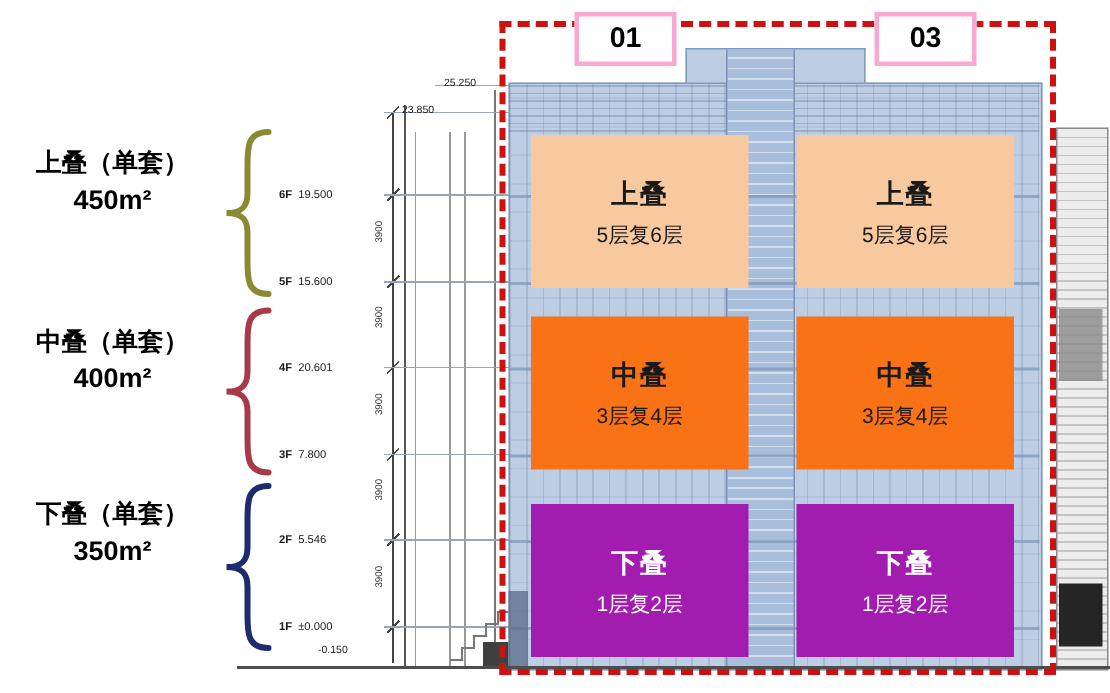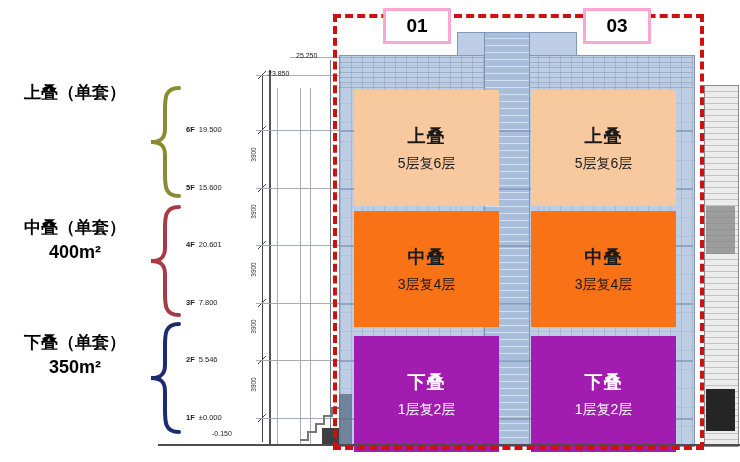--- a/index.html
+++ b/index.html
@@ -28,21 +28,21 @@
     border:1px solid #8099ba;}
   .bldg-band{position:absolute;left:339px;top:55px;width:354px;height:33px;z-index:1;
     background:repeating-linear-gradient(0deg, rgba(90,110,150,.32) 0 1px, transparent 1px 5px);}
   .bldg-tower-cap{position:absolute;left:457px;top:32px;width:118px;height:24px;z-index:1;
     background:#bccde4;border:1px solid #8099ba;border-bottom:none;}
   .bldg-core{position:absolute;left:484px;top:33px;width:44px;height:412px;z-index:2;
     background:repeating-linear-gradient(0deg, rgba(255,255,255,.5) 0 1px, transparent 1px 7px),#a8bedb;
     border-left:1px solid #7d93b5;border-right:1px solid #7d93b5;}
   .slab{position:absolute;left:339px;width:354px;height:2px;background:#7e94b6;opacity:.7;z-index:2;}
   
-  .stack-box{position:absolute;width:145px;height:116px;z-index:3;display:flex;flex-direction:column;
+  .stack-box{position:absolute;width:145px;height:102px;z-index:3;display:flex;flex-direction:column;
     align-items:center;justify-content:center;gap:7px;text-align:center;}
   .row-upper{background:#f8c89e;color:#1a1a1a;}
   .row-mid{background:#f97316;color:#1a1a1a;}
   .row-lower{background:#a21caf;color:#ffffff;}
   .stack-title{font-size:18px;font-weight:bold;letter-spacing:1px;}
   .stack-sub{font-size:14px;}
   
   .red-dashed{position:absolute;left:333px;top:14px;width:363px;height:428px;border:4px dashed #cf1010;z-index:4;}
   .unit-header{position:absolute;top:8px;width:62px;height:30px;background:#fff;border:3px solid #f9a8d4;z-index:5;
     display:flex;align-items:center;justify-content:center;font-size:19px;font-weight:bold;color:#000;}
@@ -53,22 +53,23 @@
   .adj-dark-bottom{position:absolute;left:1px;top:303px;width:29px;height:42px;background:#252525;}
   .adj-dark-mid{position:absolute;left:1px;top:120px;width:29px;height:48px;background:#8a8a8a;opacity:.8;}
   .entry-dark{position:absolute;left:339px;top:394px;width:13px;height:50px;background:#5a6b85;opacity:.75;z-index:2;}
   .ground-line{position:absolute;left:158px;top:444px;width:582px;height:2px;background:#4d4d4d;z-index:3;}
 </style>
 </head>
 <body>
 
 <div class="canvas">
 
-  <div class="legend-group" style="top:82px">
+  <div class="legend-group" style="top:98px">
     <div class="legend-label">上叠（单套）</div>
+    <div class="legend-area">450m²</div>
   </div>
   <svg class="brace" style="top:84px" viewBox="0 0 36 116">
     <path d="M31 4 C17 4 17 14 17 26 L17 45 C17 54 13 58 3 58 C13 58 17 62 17 71 L17 90 C17 102 17 112 31 112" fill="none" stroke="#8a8a33" stroke-width="4" stroke-linecap="round"></path>
   </svg>
 
   <div class="legend-group" style="top:217px">
     <div class="legend-label">中叠（单套）</div>
     <div class="legend-area">400m²</div>
   </div>
   <svg class="brace" style="top:203px" viewBox="0 0 36 116">

